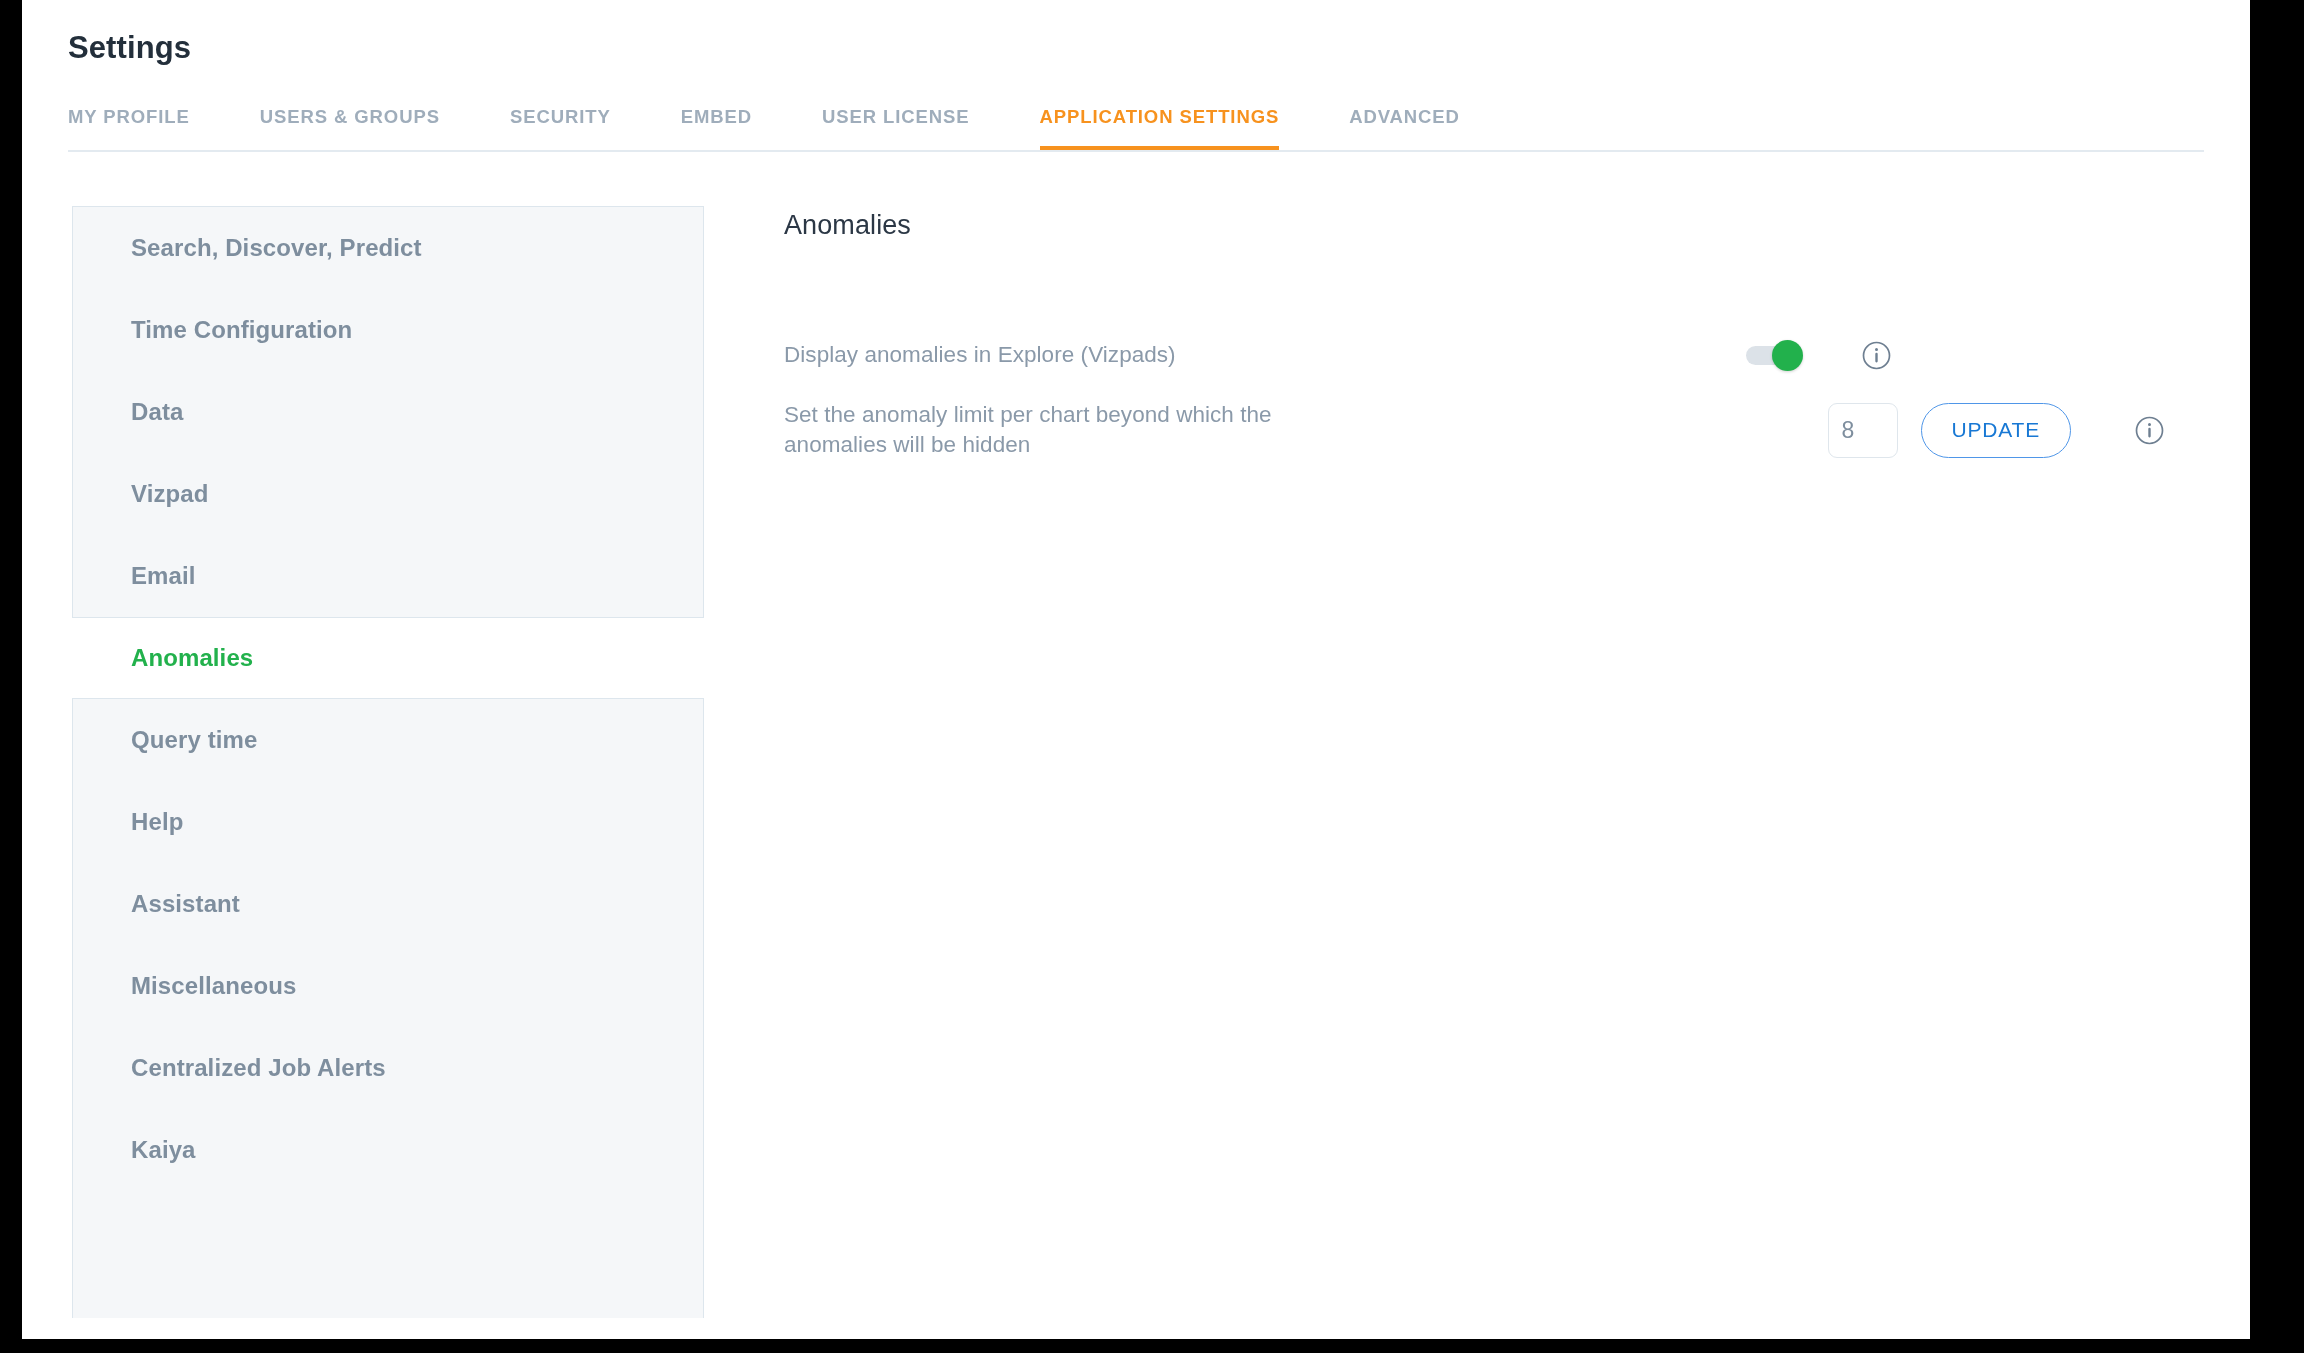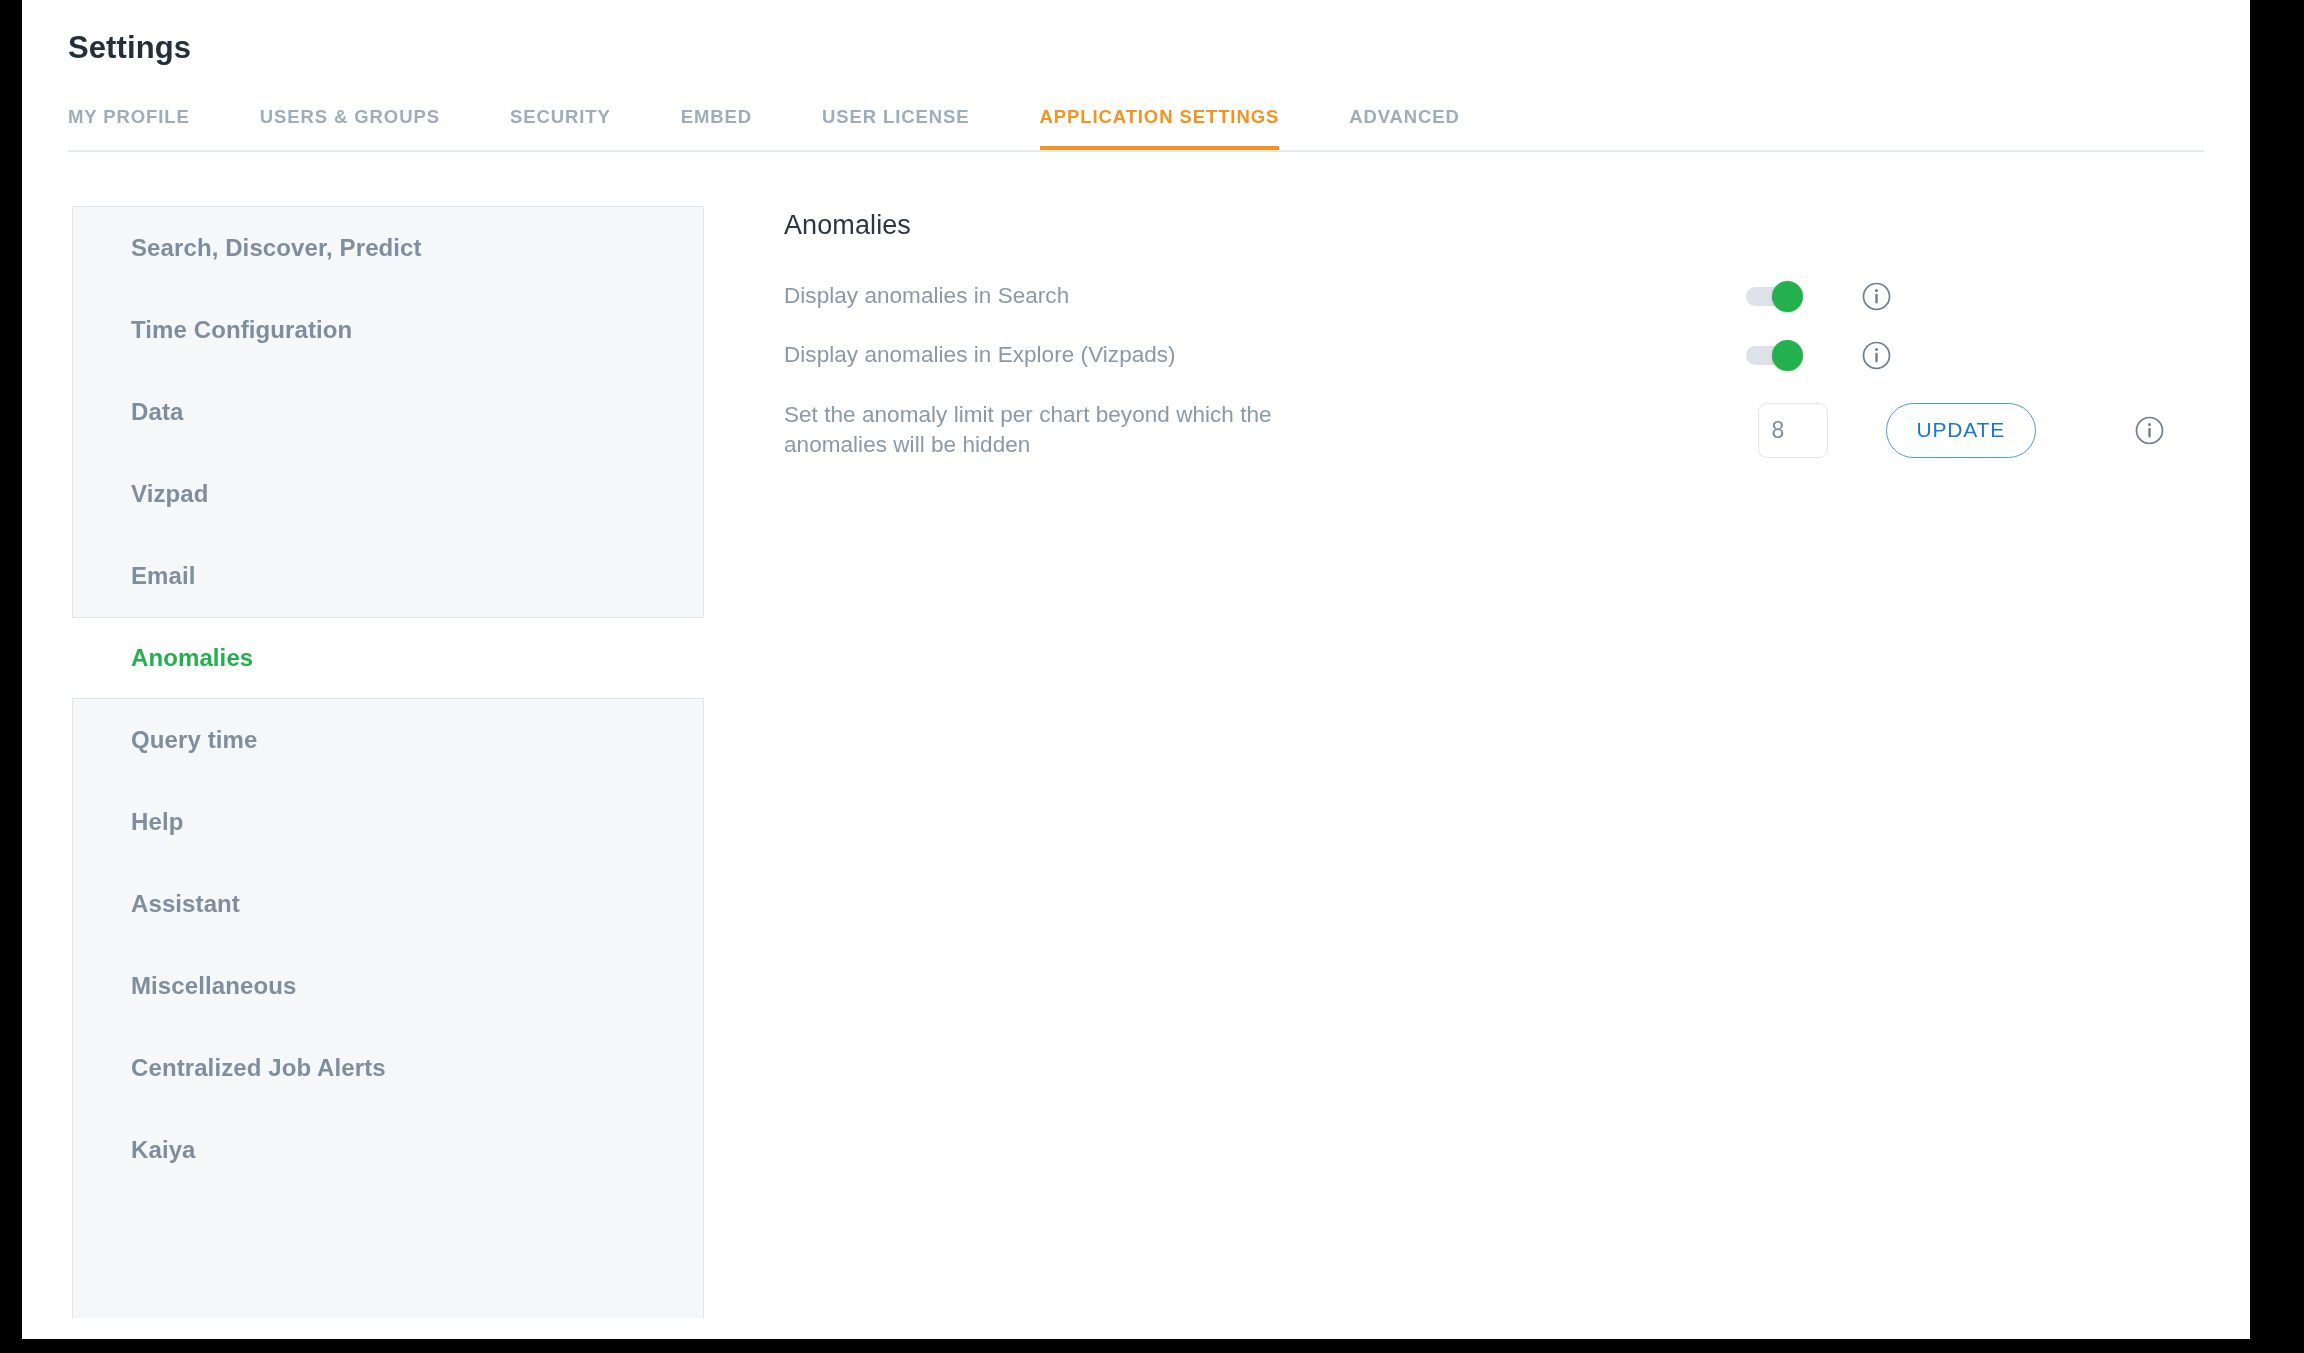--- a/index.html
+++ b/index.html
@@ -136,21 +136,21 @@
 
   .setting-row {
     position: absolute;
     left: 52px;
     width: 1380px;
     display: flex;
     align-items: center;
   }
   #row-search   { top: 118px; height: 52px; }
   #row-explore  { top: 177px; height: 52px; }
-  #row-limit    { top: 232px; height: 92px; align-items: center; gap: 35px; }
+  #row-limit    { top: 232px; height: 92px; align-items: center; }
 
   .setting-label {
     font-size: 22.5px;
     color: #8a99a9;
     line-height: 1.33;
     width: 960px;
     letter-spacing: 0.05px;
   }
   .setting-label.two-line { width: 560px; }
 
@@ -253,34 +253,20 @@
       <div class="side-item">Assistant</div>
       <div class="side-item">Miscellaneous</div>
       <div class="side-item">Centralized Job Alerts</div>
       <div class="side-item">Kaiya</div>
     </div>
 
     <div id="main-panel">
 
       <div class="panel-heading">Anomalies</div>
 
-      <div class="setting-row" id="row-search">
-        <div class="setting-label">Display anomalies in Search</div>
-        <div class="toggle">
-          <div class="track"></div>
-          <div class="thumb"></div>
-        </div>
-        <div class="info-icon">
-          <svg width="29" height="29" viewBox="0 0 29 29">
-            <circle cx="14.5" cy="14.5" r="13" fill="none" stroke="#6e7f91" stroke-width="1.7"></circle>
-            <circle cx="14.5" cy="8.6" r="1.5" fill="#6e7f91"></circle>
-            <rect x="13.3" y="11.8" width="2.4" height="9.6" rx="1.1" fill="#6e7f91"></rect>
-          </svg>
-        </div>
-      </div>
 
       <div class="setting-row" id="row-explore">
         <div class="setting-label">Display anomalies in Explore (Vizpads)</div>
         <div class="toggle">
           <div class="track"></div>
           <div class="thumb"></div>
         </div>
         <div class="info-icon">
           <svg width="29" height="29" viewBox="0 0 29 29">
             <circle cx="14.5" cy="14.5" r="13" fill="none" stroke="#6e7f91" stroke-width="1.7"></circle>

